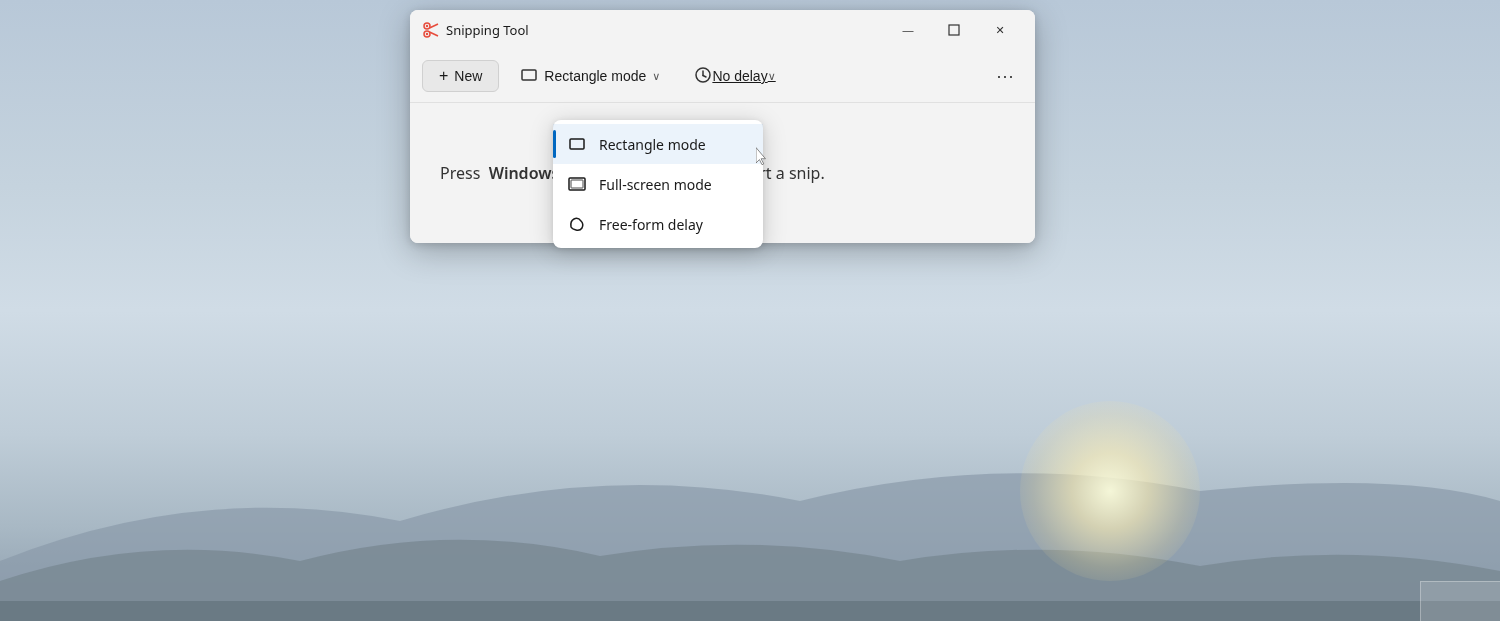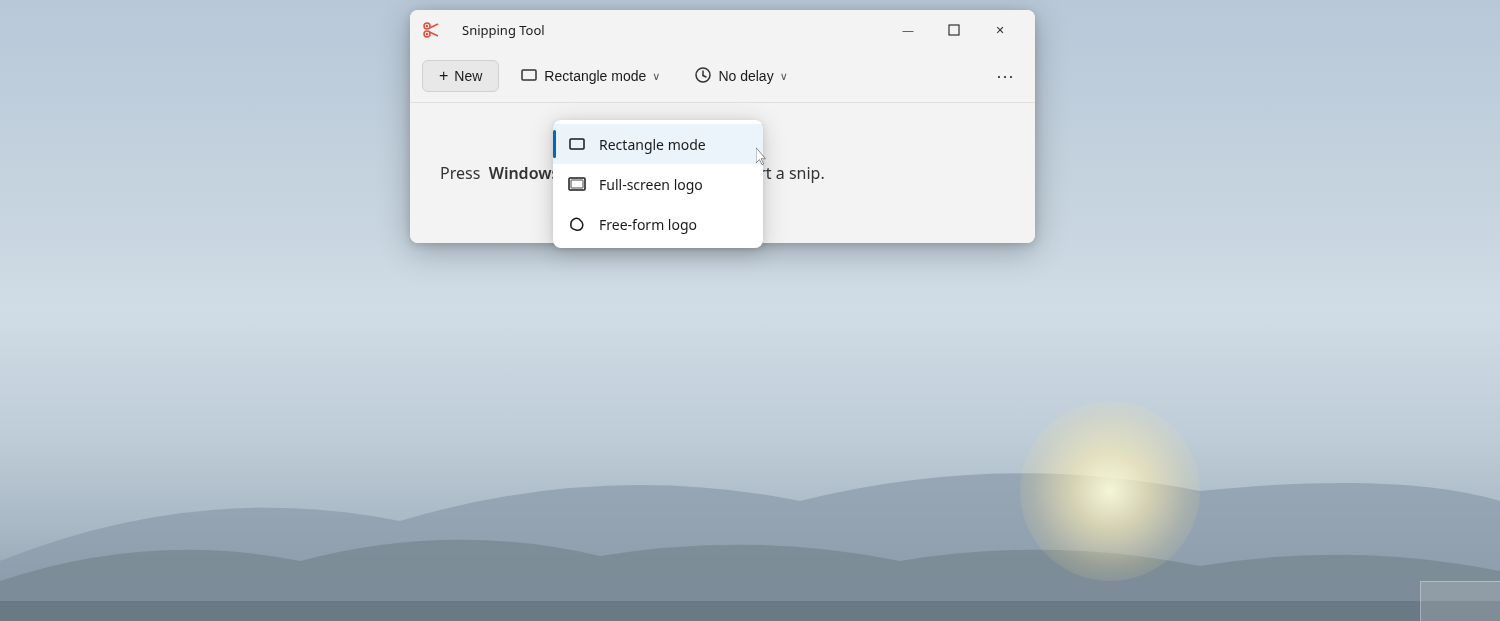--- a/index.html
+++ b/index.html
@@ -62,21 +62,21 @@
       justify-content: space-between;
       padding: 0 12px;
       height: 40px;
       background: #f3f3f3;
       border-radius: 8px 8px 0 0;
     }
 
     .title-left {
       display: flex;
       align-items: center;
-      gap: 20px;
+      gap: 4px;
     }
 
     .app-icon {
       width: 20px;
       height: 20px;
       display: flex;
       align-items: center;
       justify-content: center;
     }
 
@@ -143,28 +143,28 @@
       border: 1px solid transparent;
       border-radius: 6px;
       cursor: pointer;
       font-size: 14px;
       color: #1a1a1a;
     }
 
     .btn-delay {
       display: flex;
       align-items: center;
-      gap: 6px;
       padding: 6px 12px;
       background: transparent;
       border: 1px solid transparent;
       border-radius: 6px;
       cursor: pointer;
       font-size: 14px;
       color: #1a1a1a;
+      text-decoration: underline;
     }
 
     .btn-more {
       margin-left: auto;
       width: 36px;
       height: 36px;
       display: flex;
       align-items: center;
       justify-content: center;
       background: transparent;
@@ -373,30 +373,30 @@
       </div>
 
 
       <div class="menu-item">
         <span class="menu-icon">
           <svg width="18" height="18" viewBox="0 0 18 18">
             <rect x="1" y="3" width="16" height="12" fill="none" stroke="#1a1a1a" stroke-width="1.5" rx="1"></rect>
             <rect x="3" y="5" width="12" height="8" fill="none" stroke="#1a1a1a" stroke-width="0.8" rx="0.5"></rect>
           </svg>
         </span>
-        <span>Full-screen logo</span>
+        <span>Full-screen mode</span>
       </div>
 
       <div class="menu-item">
         <span class="menu-icon">
           <svg width="18" height="18" viewBox="0 0 18 18">
             <path d="M3,12 Q2,6 6,4 Q10,2 13,6 Q16,9 14,13 Q12,16 8,15 Q4,14 3,12 Z" fill="none" stroke="#1a1a1a" stroke-width="1.5"></path>
           </svg>
         </span>
-        <span>Free-form logo</span>
+        <span>Free-form delay</span>
       </div>
 
     </div>
 
   </div>
 
   <svg class="cursor" viewBox="0 0 14 22" width="14" height="22">
     <path d="M0,0 L0,18 L4,14 L7,20 L9,19 L6,13 L11,13 Z" fill="white" stroke="#555" stroke-width="0.8"></path>
   </svg>
 

